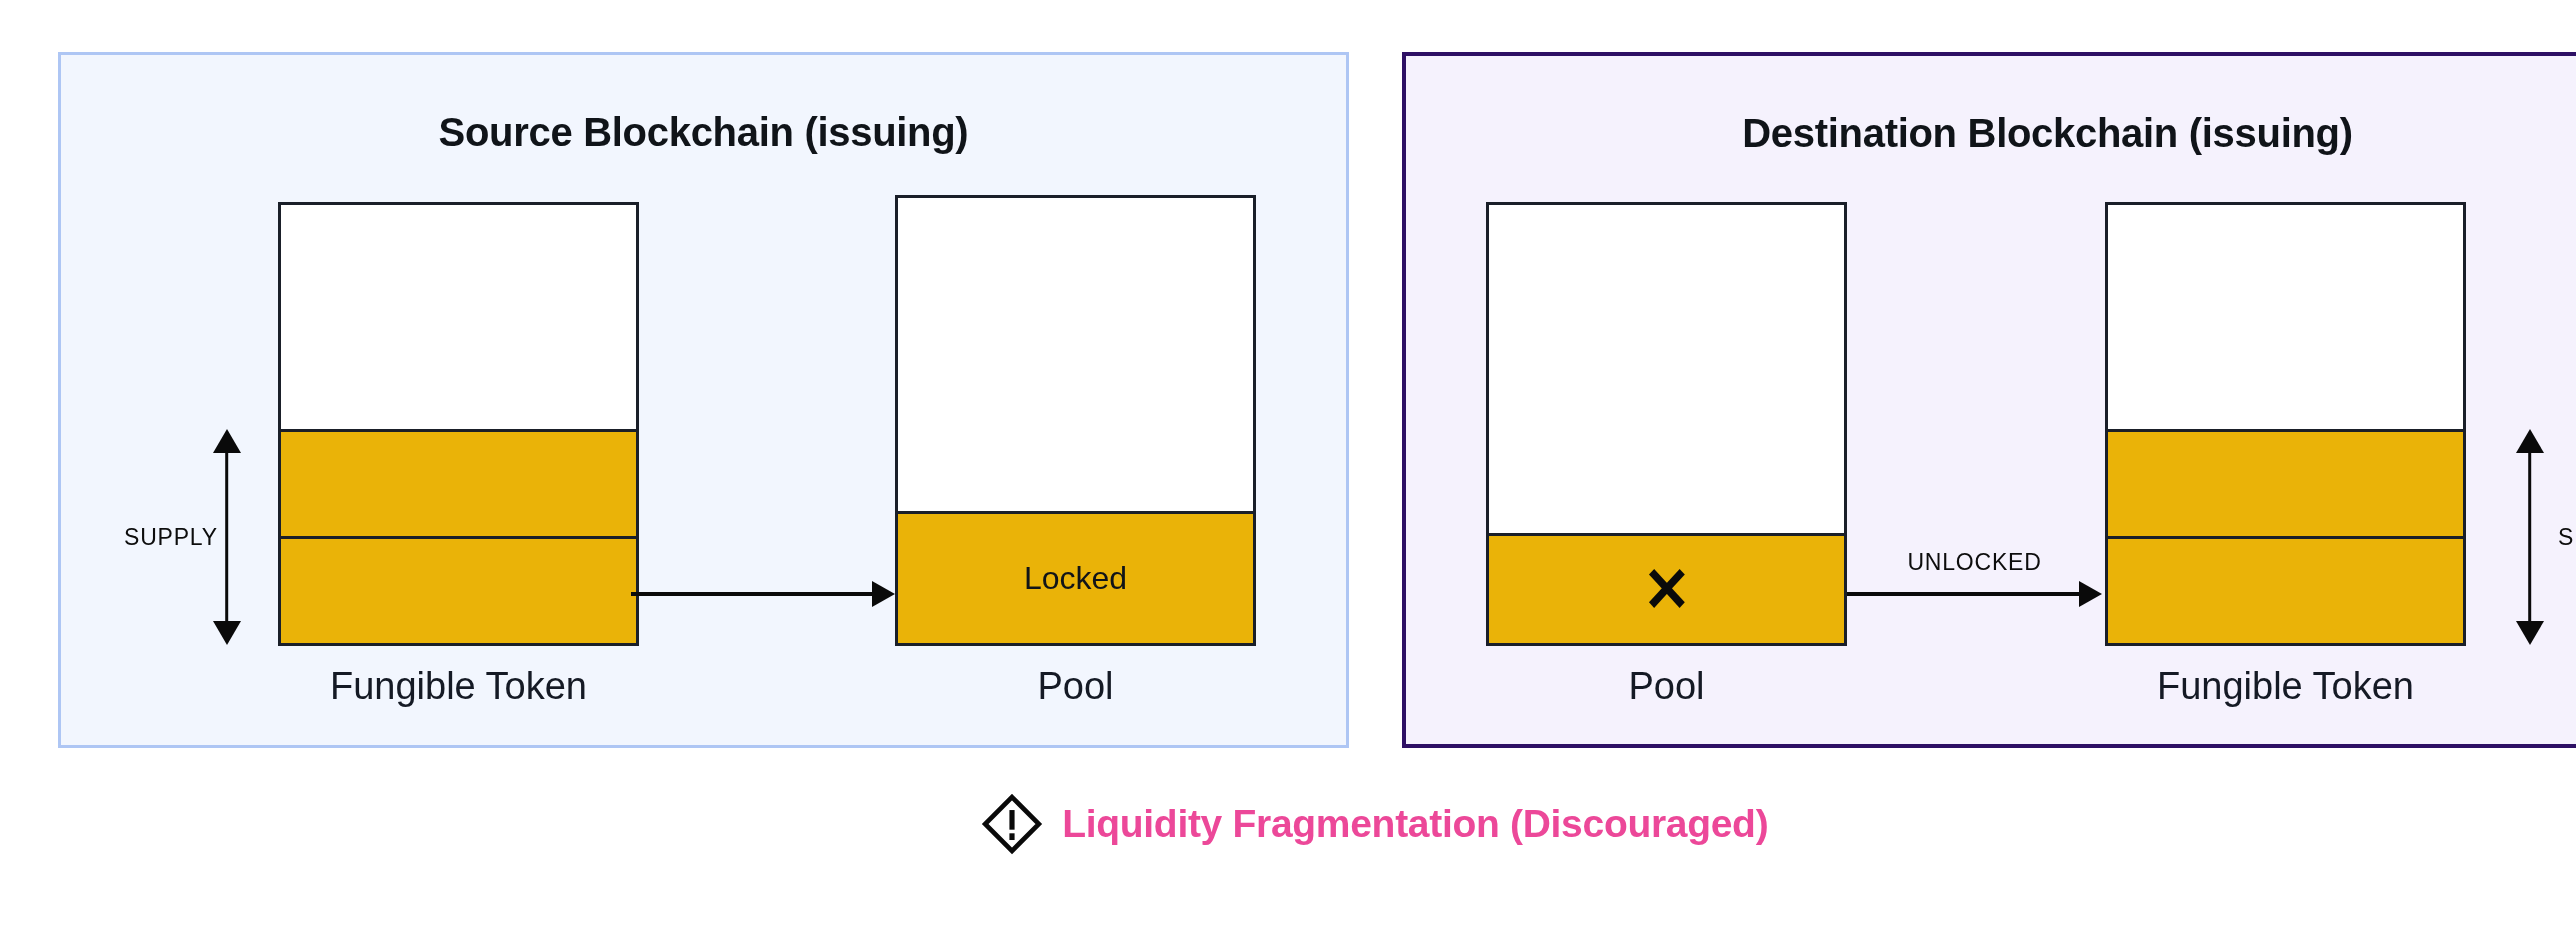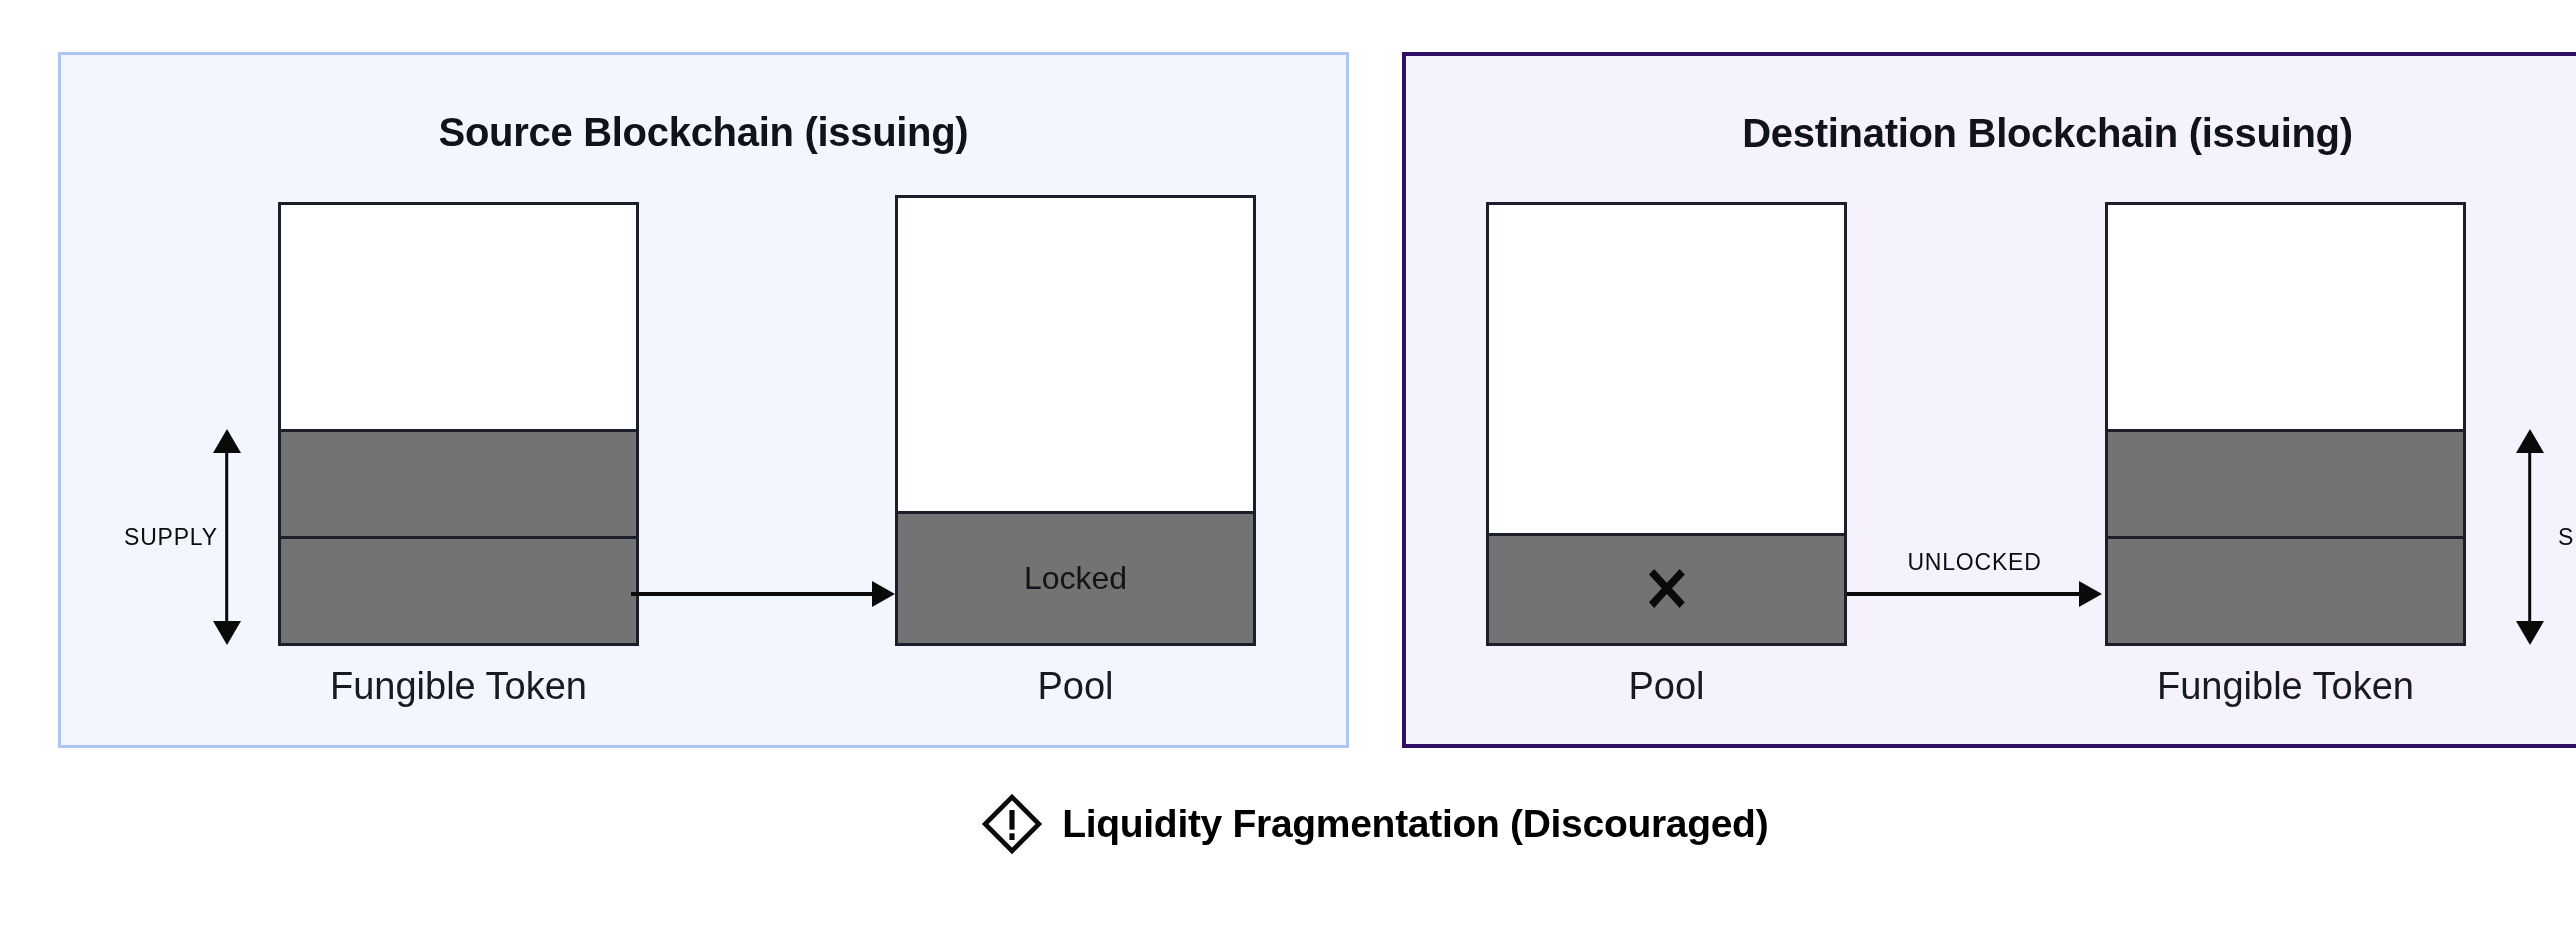--- a/index.html
+++ b/index.html
@@ -73,21 +73,21 @@
   .seg {
     position: relative;
     width: 100%;
     box-sizing: border-box;
   }
   .seg.empty {
     background: #ffffff;
     flex: 1 1 auto;
   }
   .seg.fill {
-    background: #737373;
+    background: #eab308;
     border-top: 3.1px solid #1a1f29;
     display: flex;
     align-items: center;
     justify-content: center;
   }
   .seg.fill.divided {
     border-top: 3.1px solid #1a1f29;
   }
 
   .seg-label {
@@ -210,21 +210,21 @@
   #footer .warn-icon {
     width: 62px;
     height: 62px;
     position: relative;
     flex: 0 0 auto;
   }
   #footer .warn-icon svg { display: block; }
   #footer .caption {
     font-size: 39px;
     font-weight: 700;
-    color: #000000;
+    color: #ec4899;
     letter-spacing: -0.3px;
     white-space: nowrap;
   }
 </style>
 </head>
 <body>
 
 <div id="stage">
 
   <div class="panel source">

